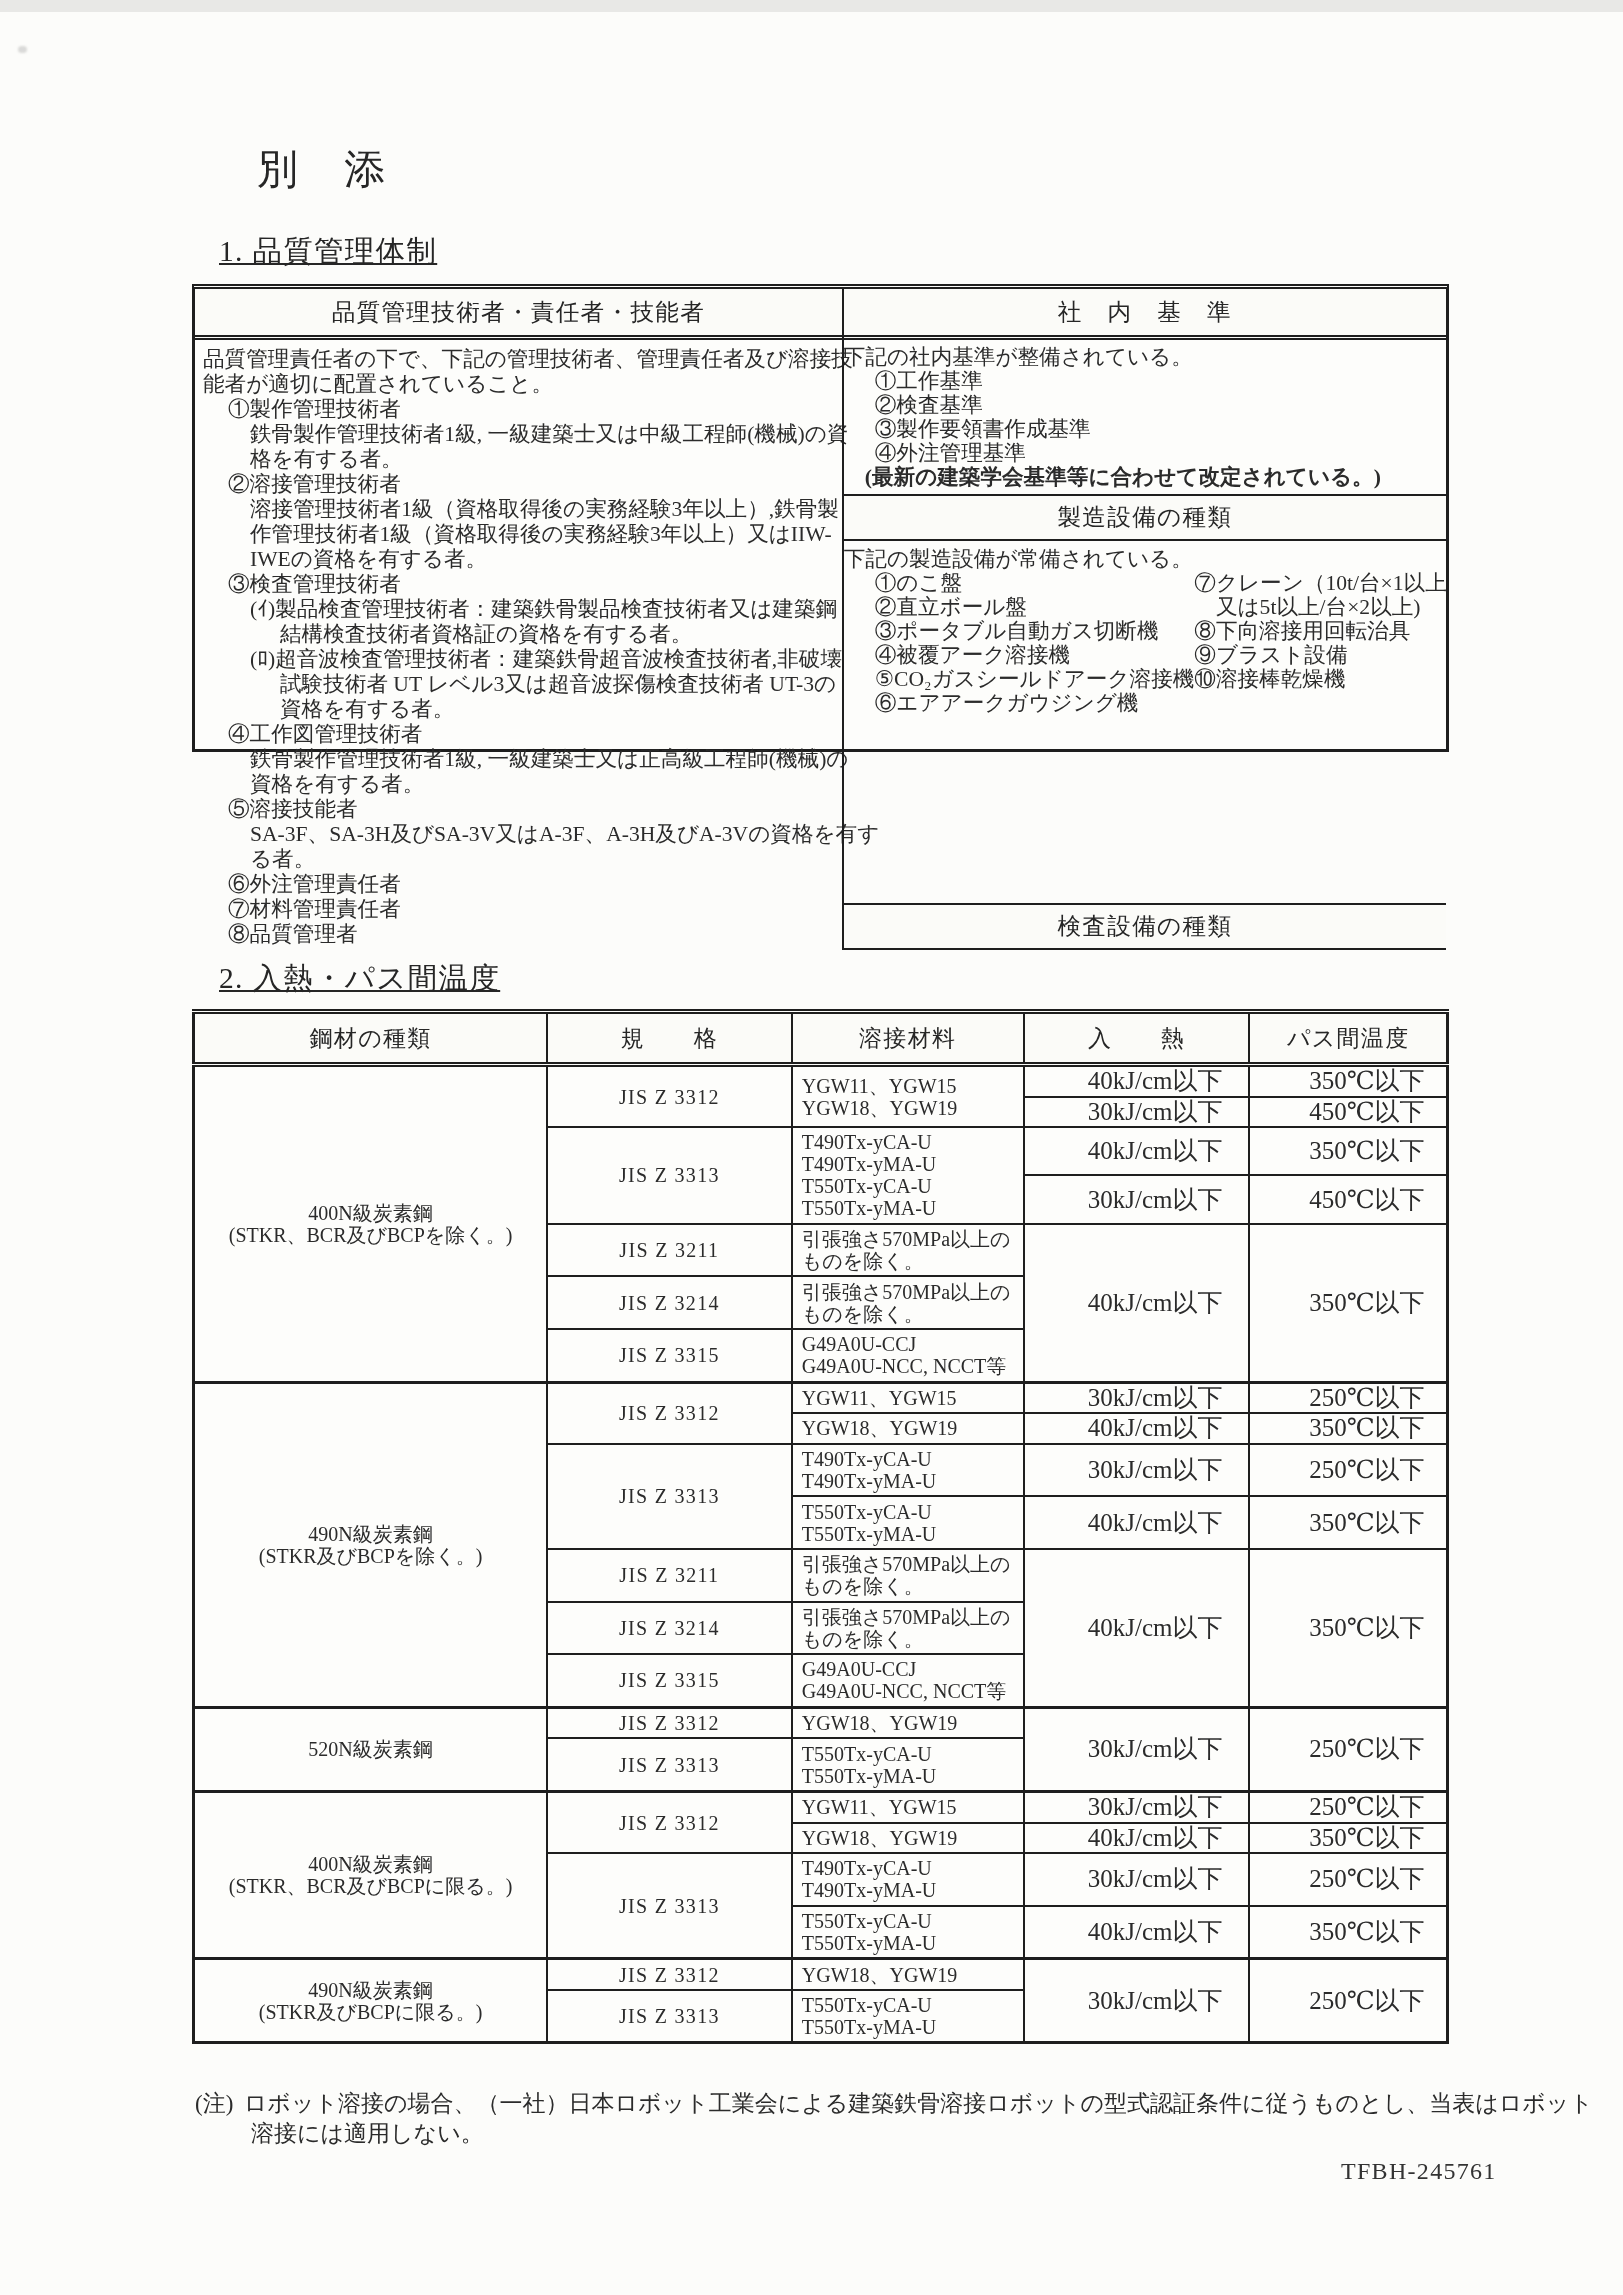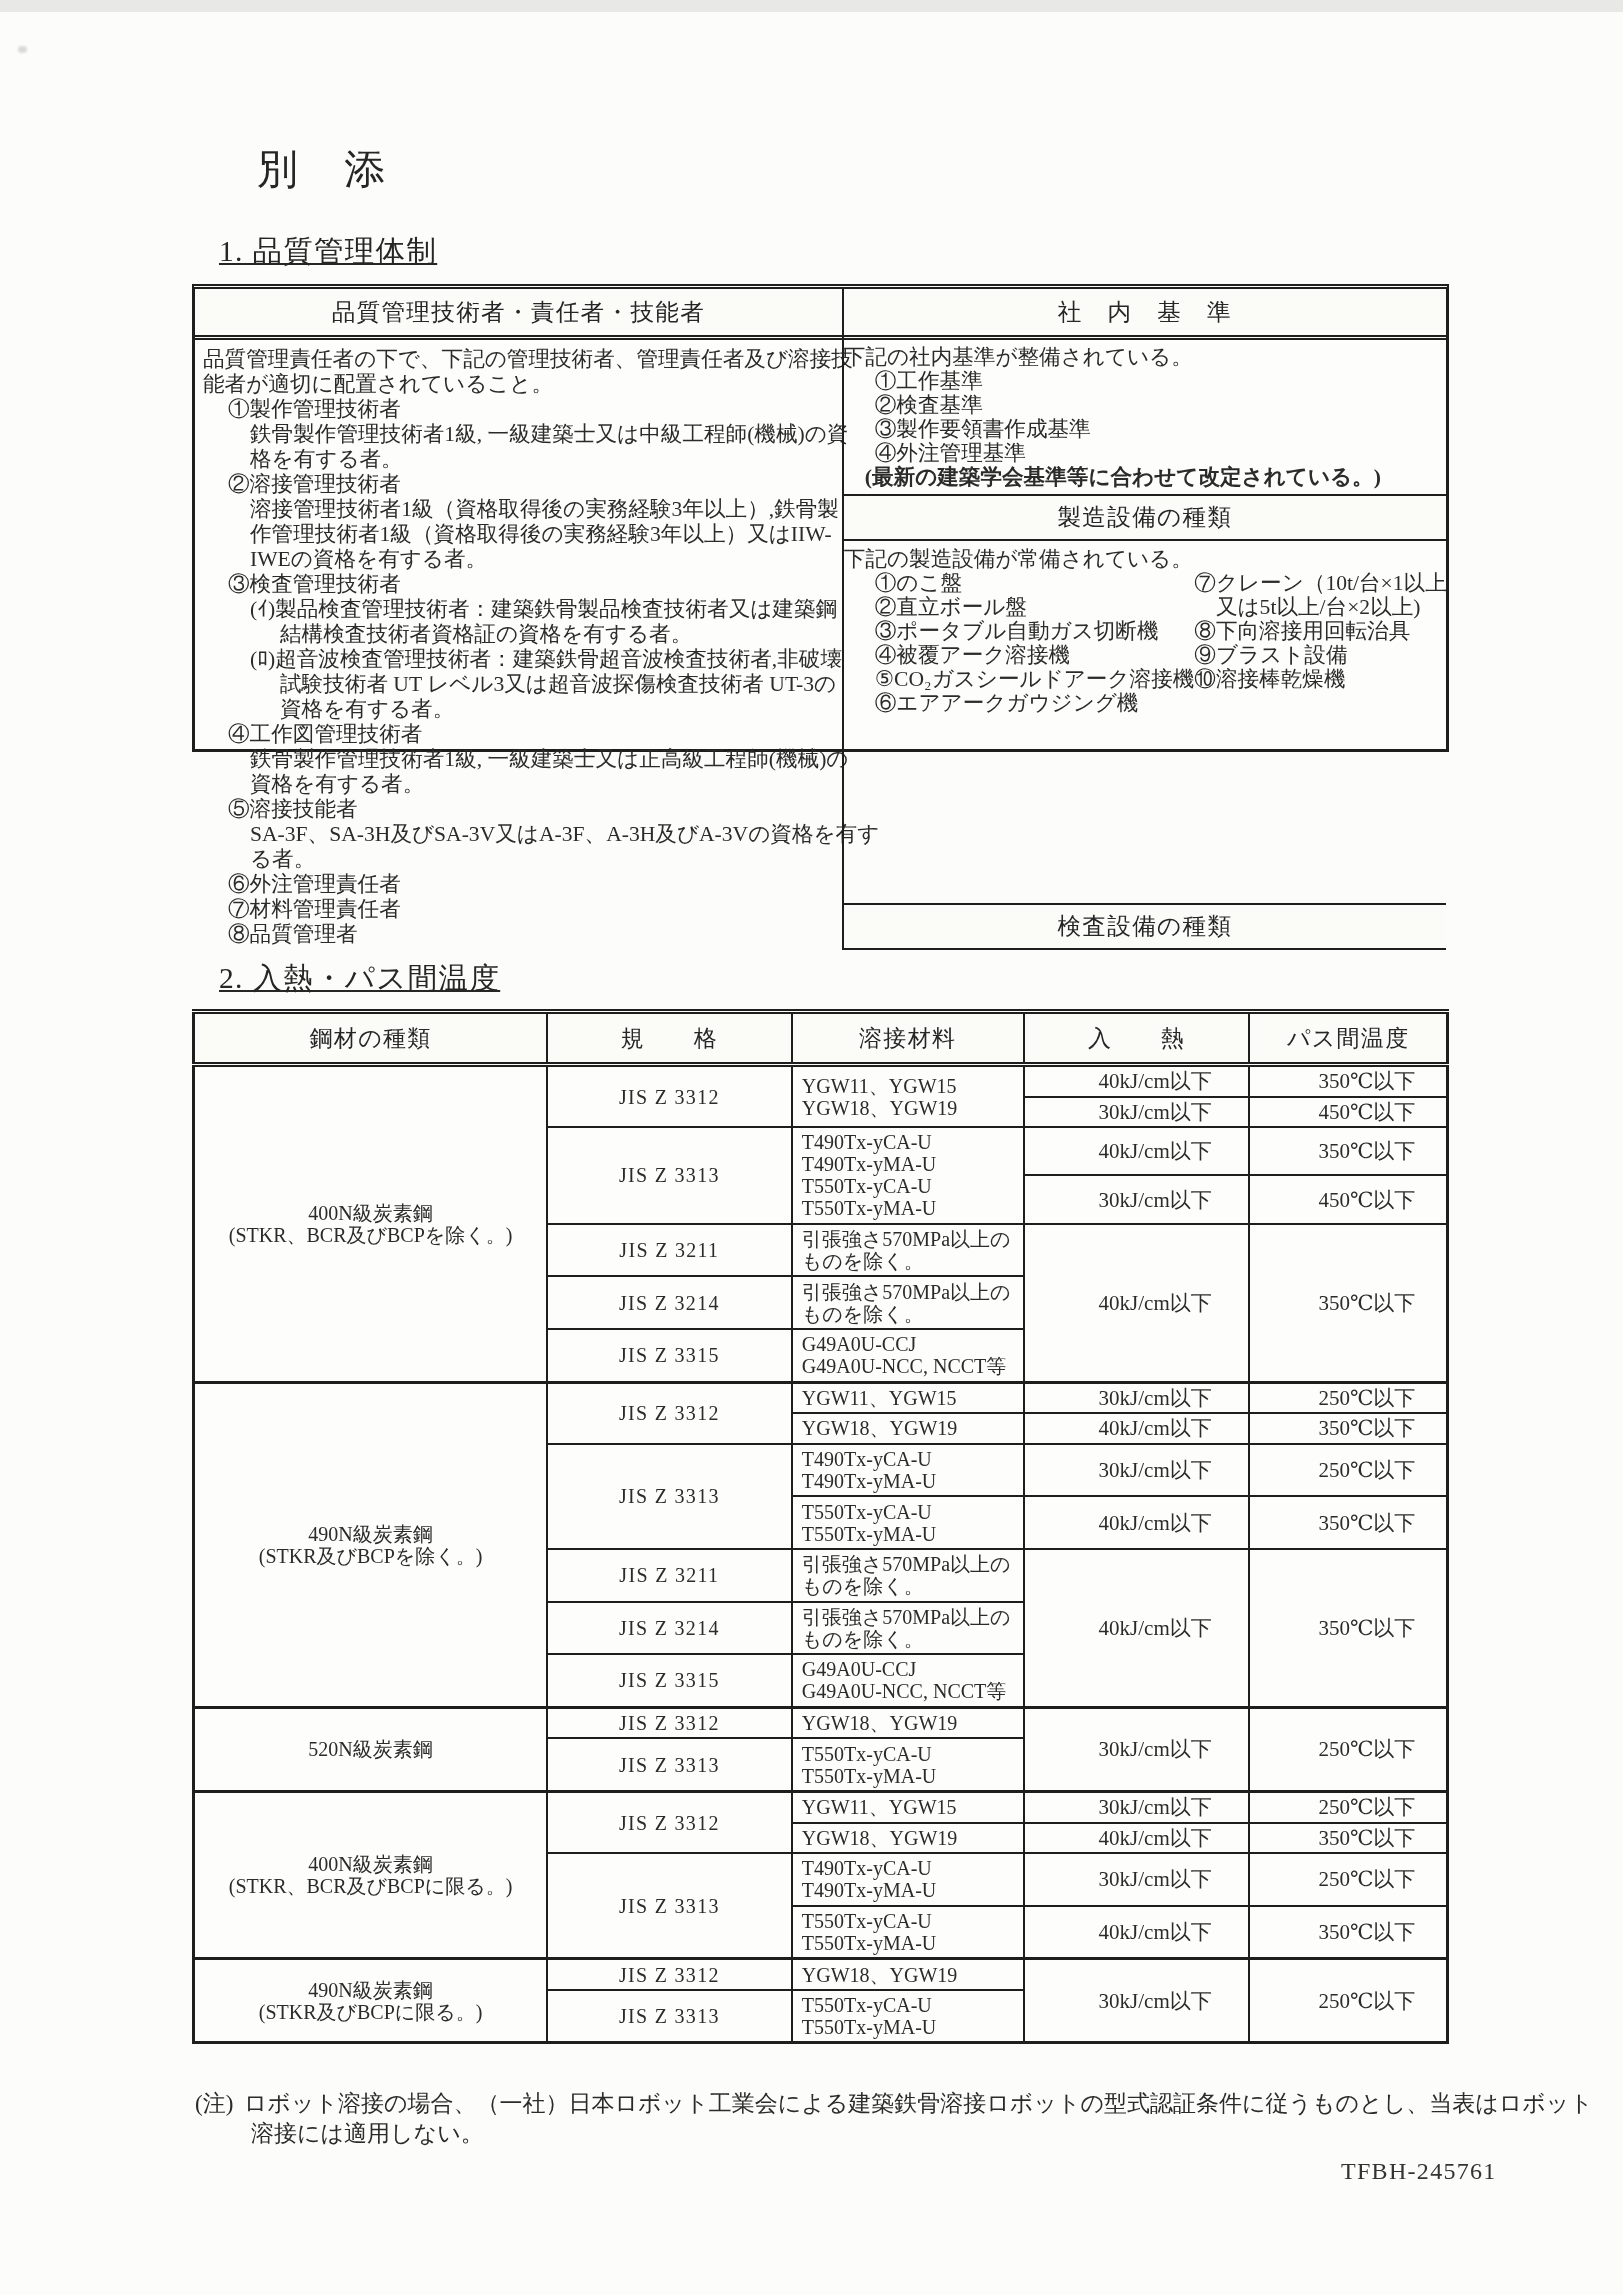--- a/index.html
+++ b/index.html
@@ -76,21 +76,21 @@
     background:#fbfbf8;
   }
   #table2 td{
     border:2px solid #1e1e1e;
     vertical-align:middle;text-align:center;
     white-space:pre-line;line-height:22px;padding:3.3px 2.6px;
   }
   #table2 tr.grp td{border-top:3.9px solid #1e1e1e;}
   #table2 td.c-mat{text-align:left;padding-left:9.2px;}
   #table2 td.c-spec{letter-spacing:1.3px;}
-  #table2 td.c-heat,#table2 td.c-temp{font-size:21px;padding-left:40px;}
+  #table2 td.c-heat,#table2 td.c-temp{font-size:25px;padding-left:40px;}
 
   
   #note{
     position:absolute;left:195px;top:2077px;width:1264px;
     font-size:23px;line-height:30px;color:#2b2b2b;
   }
   .note-l1{display:flex;white-space:nowrap;}
   .note-label{flex:0 0 auto;}
   .note-text{margin-left:10.5px;}
   .note-l2{margin-left:56px;}

